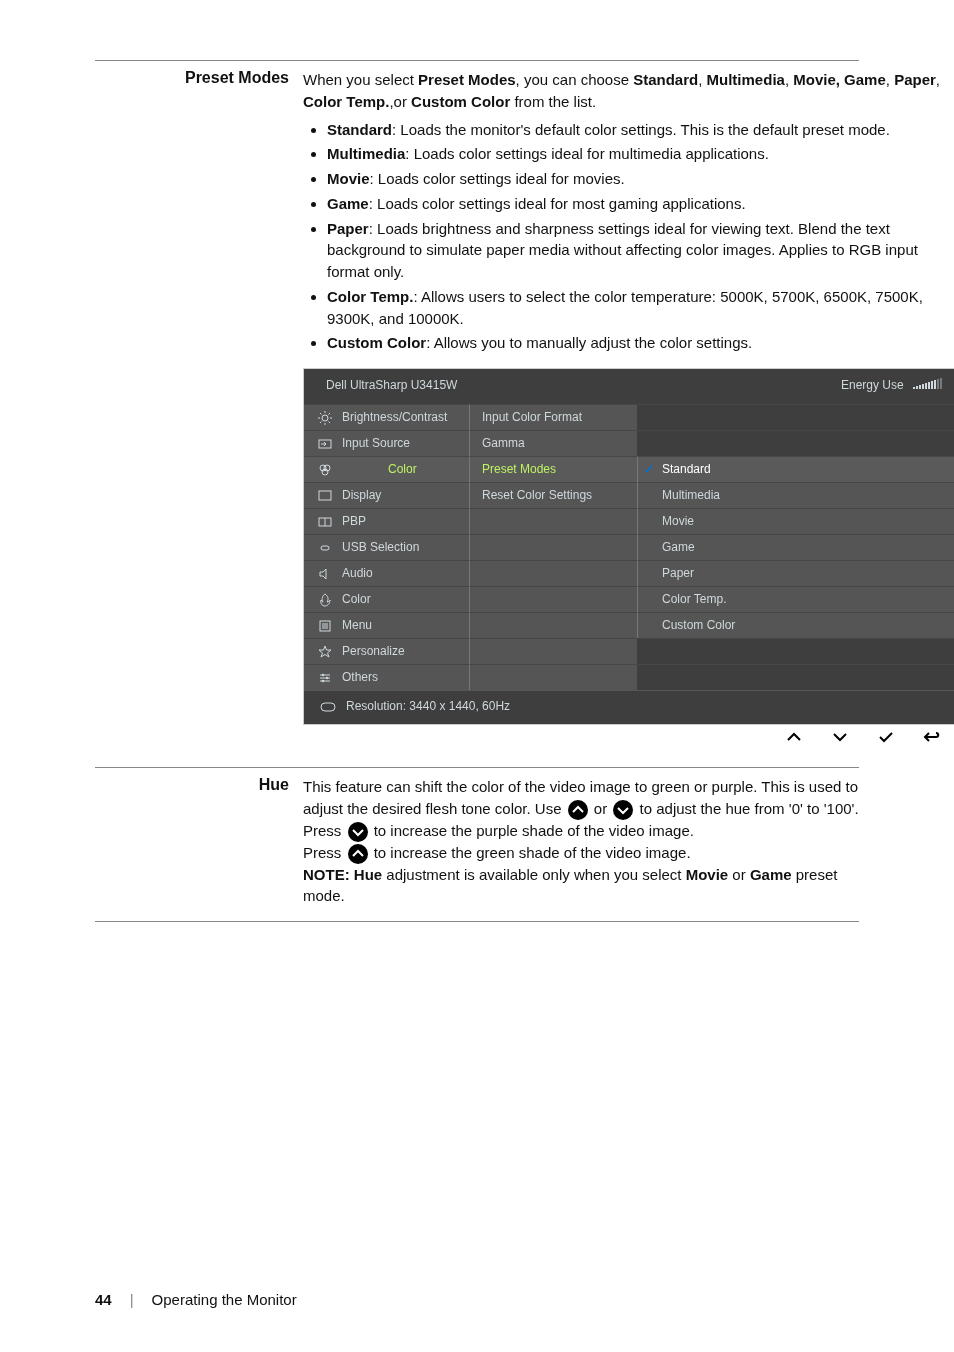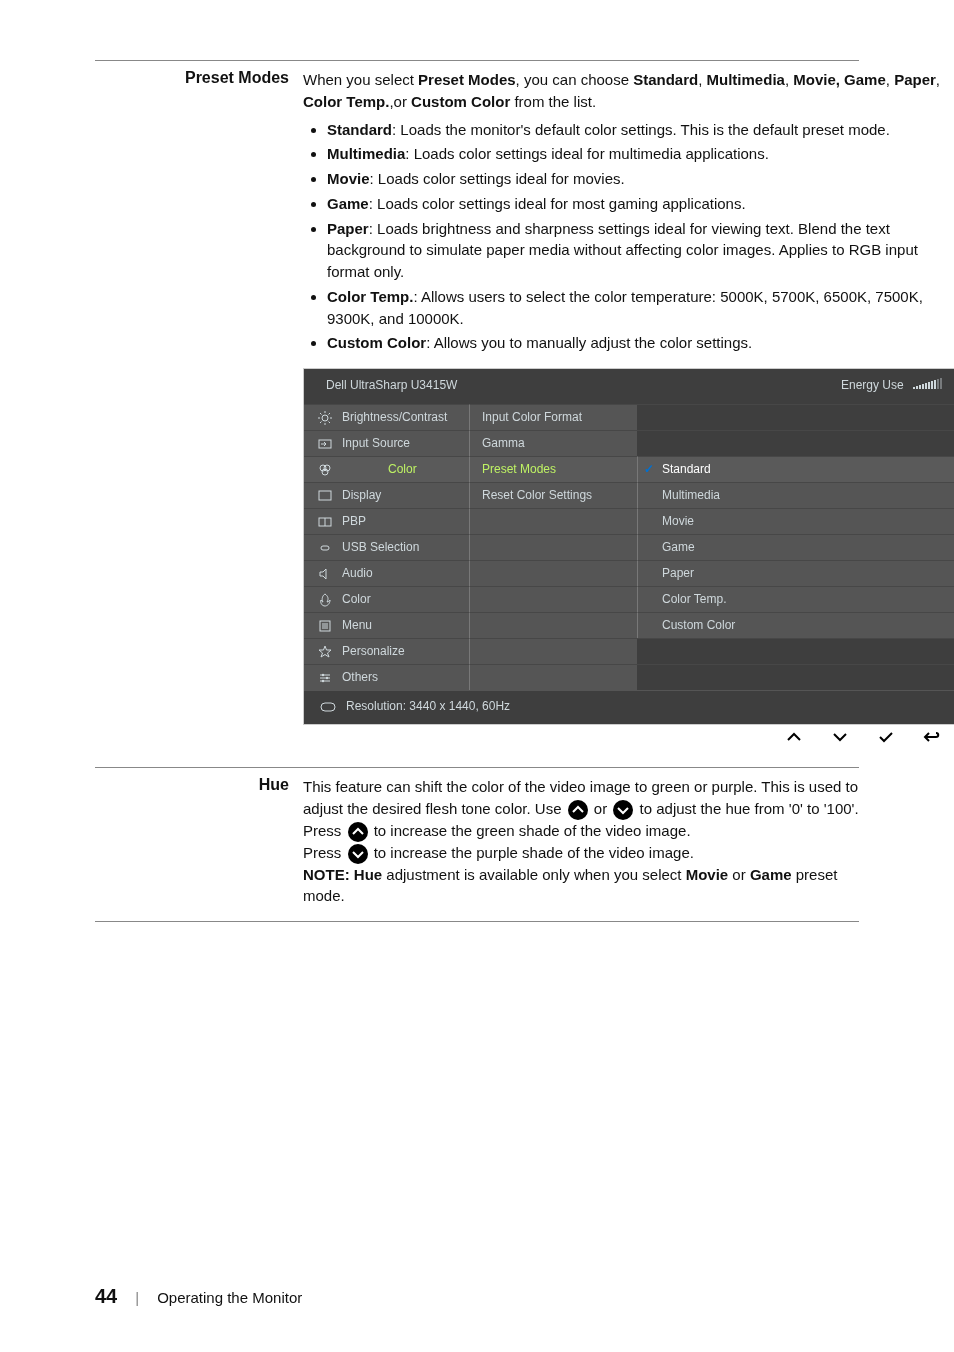--- a/index.html
+++ b/index.html
@@ -33,21 +33,21 @@
 .osd-item.opt { padding-left: 24px; border-left: 1px solid #787878; position: relative; }
 .osd-item.opt.checked::before { content: '✓'; position: absolute; left: 6px; color: #0070d1; font-weight: 700; }
 .osd-mid .osd-item { border-left: 1px solid #787878; padding-left: 12px; }
 .osd-footer { display: flex; align-items: center; padding: 7px 12px 8px 16px; background: #3e3e3e; border-top: 1px solid #555; }
 .osd-footer .ico { width: 18px; display: inline-flex; margin-right: 8px; }
 .osd-footer .ico svg { width: 16px; height: 10px; }
 .osd-nav { display: flex; justify-content: flex-end; gap: 0; margin-top: 2px; }
 .osd-nav div { width: 46px; height: 20px; background: #fff; display: flex; align-items: center; justify-content: center; color: #000; }
 .osd-nav svg { width: 18px; height: 14px; }
 .footer { position: absolute; bottom: 44px; left: 95px; display: flex; align-items: baseline; gap: 18px; }
-.footer .pg { font-weight: 700; font-size: 20px; }
+.footer .pg { font-weight: 700; font-size: 15px; }
 .footer .sep { color: #888; }
 .footer .section { font-size: 15px; }
 </style>
 </head>
 <body>
 
 <div class="page">
 
 <div class="row">
   <div class="label-col">Preset Modes</div>
@@ -297,33 +297,33 @@
             <svg viewBox="0 0 12 12">
               <path d="M1 4 L6 9 L11 4" stroke="#fff" stroke-width="2" fill="none"></path>
             </svg>
           </span>
       <span> to adjust the hue from '0' to '100'.</span>
     </p>
     <p>
       <span>Press </span>
       <span class="pill">
             <svg viewBox="0 0 12 12">
-              <path d="M1 8 L6 3 L11 8" stroke="#fff" stroke-width="2" fill="none"></path>
+              <path d="M1 4 L6 9 L11 4" stroke="#fff" stroke-width="2" fill="none"></path>
             </svg>
           </span>
-      <span> to increase the green shade of the video image.</span>
+      <span> to increase the purple shade of the video image.</span>
     </p>
     <p>
       <span>Press </span>
       <span class="pill">
             <svg viewBox="0 0 12 12">
-              <path d="M1 4 L6 9 L11 4" stroke="#fff" stroke-width="2" fill="none"></path>
+              <path d="M1 8 L6 3 L11 8" stroke="#fff" stroke-width="2" fill="none"></path>
             </svg>
           </span>
-      <span> to increase the purple shade of the video image.</span>
+      <span> to increase the green shade of the video image.</span>
     </p>
     <p>
       <span class="b">NOTE: Hue</span><span> adjustment is available only when you select </span><span class="b">Movie</span><span> or </span><span class="b">Game</span><span> preset mode.</span>
     </p>
   </div>
 </div>
 <div style="border-top:1px solid #888;"></div>
 
 </div>
 

